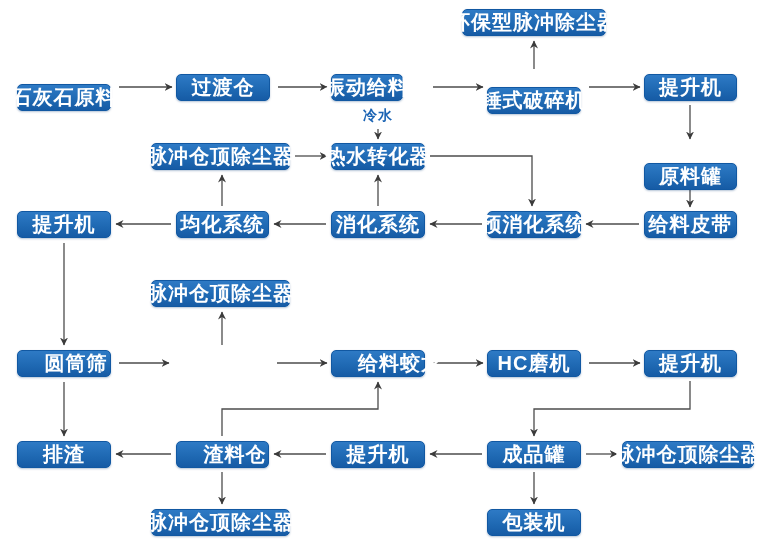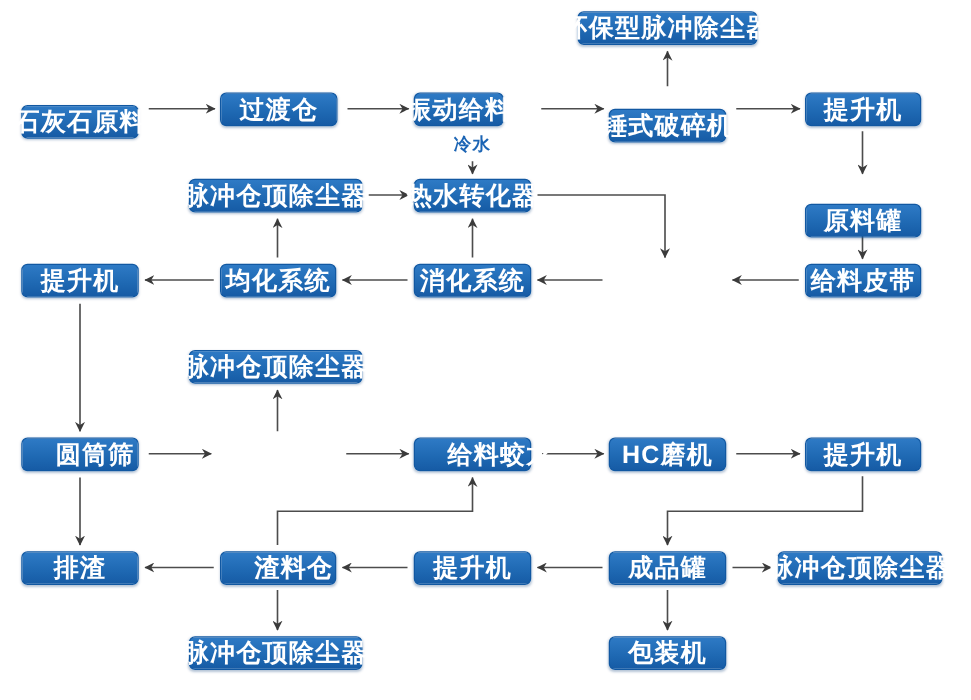--- a/index.html
+++ b/index.html
@@ -78,20 +78,21 @@
   <div class="node" style="left:644px;top:74px;width:93px;">提升机</div>
 
   <div class="text-label" style="left:352px;top:107px;width:52px;height:18px;">冷水</div>
   <div class="node" style="left:151px;top:143px;width:139px;">脉冲仓顶除尘器</div>
   <div class="node" style="left:331px;top:143px;width:94px;">热水转化器</div>
   <div class="node" style="left:644px;top:143px;width:93px;margin-top:20px;">原料罐</div>
 
   <div class="node" style="left:17px;top:211px;width:94px;">提升机</div>
   <div class="node" style="left:176px;top:211px;width:93px;">均化系统</div>
   <div class="node" style="left:331px;top:211px;width:94px;">消化系统</div>
+  <div class="node" style="left:487px;top:211px;width:94px;">预消化系统</div>
   <div class="node" style="left:644px;top:211px;width:93px;">给料皮带</div>
 
   <div class="node" style="left:151px;top:280px;width:139px;">脉冲仓顶除尘器</div>
 
   <div class="node" style="left:17px;top:350px;width:94px;padding-left:24px;">圆筒筛</div>
   <div class="node" style="left:331px;top:350px;width:94px;padding-left:44px;">给料蛟龙</div>
   <div class="node" style="left:487px;top:350px;width:94px;">HC磨机</div>
   <div class="node" style="left:644px;top:350px;width:93px;">提升机</div>
 
   <div class="node" style="left:17px;top:441px;width:94px;">排渣</div>

